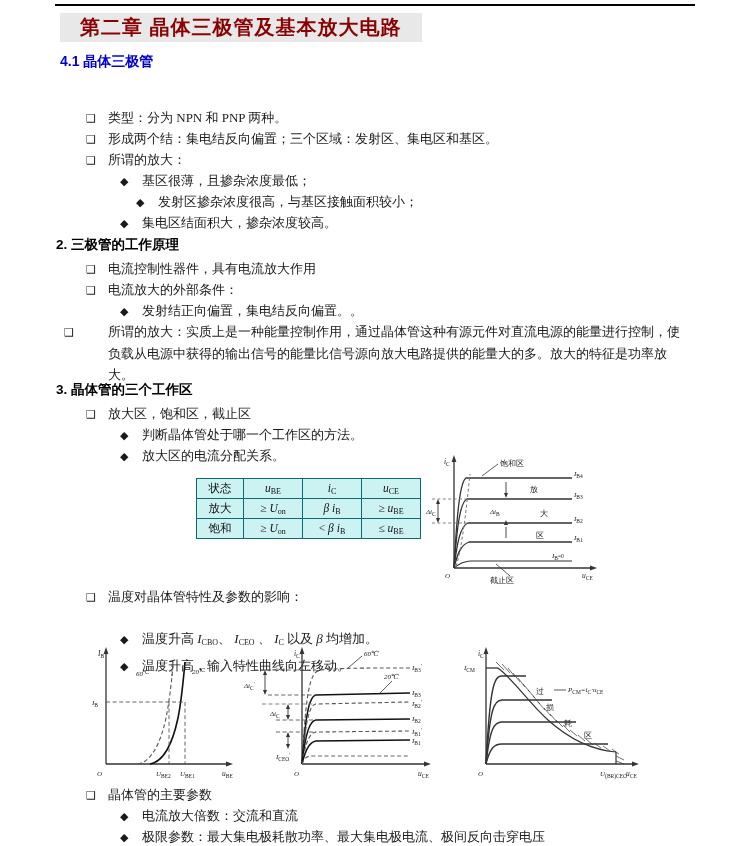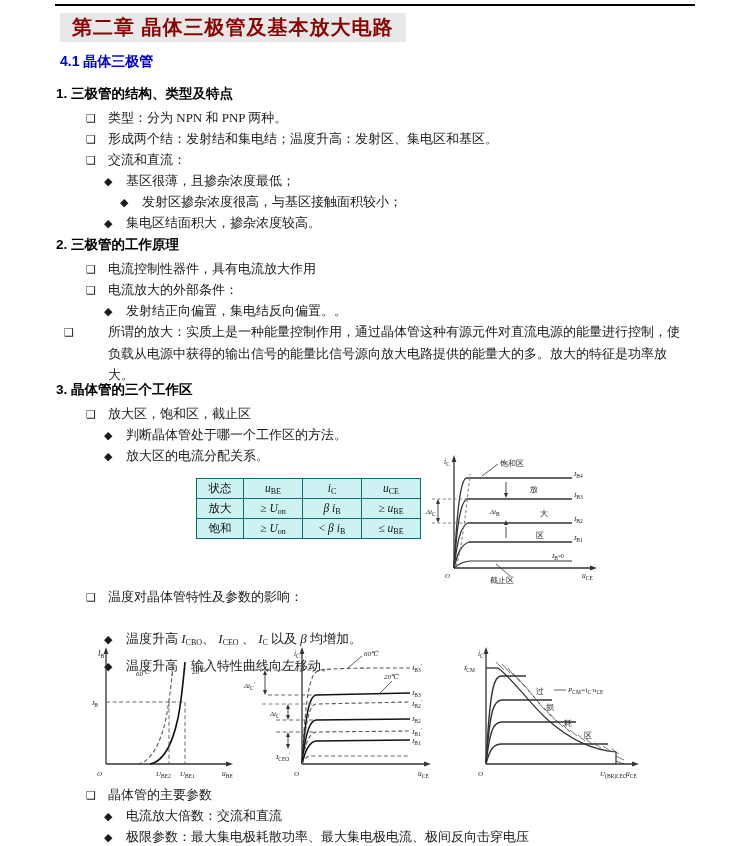--- a/index.html
+++ b/index.html
@@ -11,37 +11,37 @@
   .page{position:relative;width:752px;height:846px;}
 
   
   .top-rule{position:absolute;left:55px;top:4px;width:640px;height:2px;background:#000;}
 
   
   .chapter-title{
     position:absolute;left:60px;top:13px;
     font-family:"Liberation Sans","DejaVu Sans",sans-serif;
     font-weight:bold;font-size:20px;color:#8b0000;
-    background:#e8e8e8;padding:1px 12px;letter-spacing:1px;
+    background:#e8e8e8;padding:1px 20px;letter-spacing:1px;
   }
   .section-title{
     position:absolute;left:60px;top:53px;
     font-family:"Liberation Sans","DejaVu Sans",sans-serif;
     font-weight:bold;font-size:14px;color:#0000cd;
   }
   .h2{
     position:absolute;left:56px;
     font-family:"Liberation Sans","DejaVu Sans",sans-serif;
     font-weight:bold;font-size:13.5px;color:#000;
   }
 
   
   .b1,.b2{position:absolute;font-size:13px;line-height:21px;color:#1a1a1a;}
   .b1{left:86px;}
-  .b2{left:104px;}
+  .b2{left:120px;}
   .mk{display:inline-block;width:22px;font-family:"DejaVu Sans",sans-serif;}
   .mk-sq{font-size:11px;}
   .mk-dm{font-size:11px;}
   .txt{display:inline;}
   .para{position:absolute;left:86px;font-size:13px;line-height:21px;color:#1a1a1a;width:600px;}
   .para .first{display:block;margin-left:22px;text-indent:-22px;}
 
   i.v{font-style:italic;font-family:"Liberation Serif",serif;}
   sub{font-size:8px;vertical-align:-2px;font-style:normal;}
 
@@ -64,29 +64,28 @@
 </head>
 <body>
 
 <div class="page">
 
   <div class="top-rule"></div>
 
   <div class="chapter-title">第二章  晶体三极管及基本放大电路</div>
   <div class="section-title">4.1 晶体三极管</div>
 
-  <div class="h2" style="top:85px;">1. 三极管的结构、类型及特点</div>
   <div class="b1" style="top:107px;">
     <span class="mk mk-sq">❑</span><span class="txt">类型：分为 NPN 和 PNP 两种。</span>
   </div>
   <div class="b1" style="top:128px;">
-    <span class="mk mk-sq">❑</span><span class="txt">形成两个结：发射结和集电结；温度升高：发射区、集电区和基区。</span>
+    <span class="mk mk-sq">❑</span><span class="txt">形成两个结：集电结反向偏置；三个区域：发射区、集电区和基区。</span>
   </div>
   <div class="b1" style="top:149px;">
-    <span class="mk mk-sq">❑</span><span class="txt">交流和直流：</span>
+    <span class="mk mk-sq">❑</span><span class="txt">所谓的放大：</span>
   </div>
   <div class="b2" style="top:170px;">
     <span class="mk mk-dm">◆</span><span class="txt">基区很薄，且掺杂浓度最低；</span>
   </div>
   <div class="b2" style="top:191px;margin-left:16px;">
     <span class="mk mk-dm">◆</span><span class="txt">发射区掺杂浓度很高，与基区接触面积较小；</span>
   </div>
   <div class="b2" style="top:212px;">
     <span class="mk mk-dm">◆</span><span class="txt">集电区结面积大，掺杂浓度较高。</span>
   </div>

